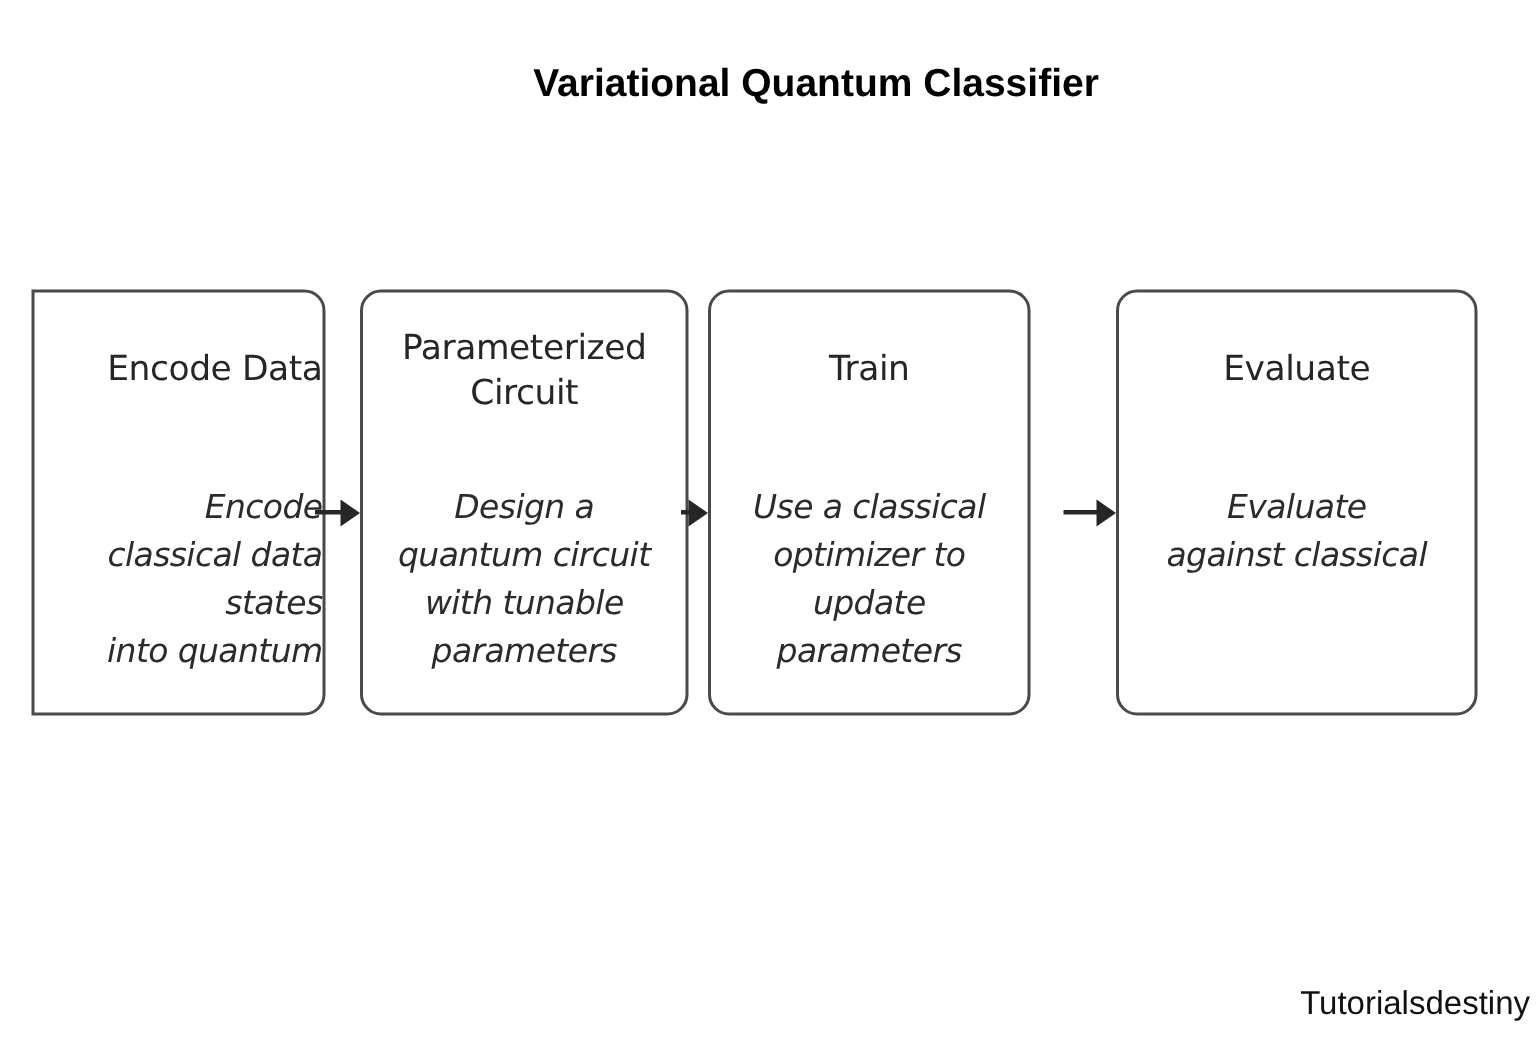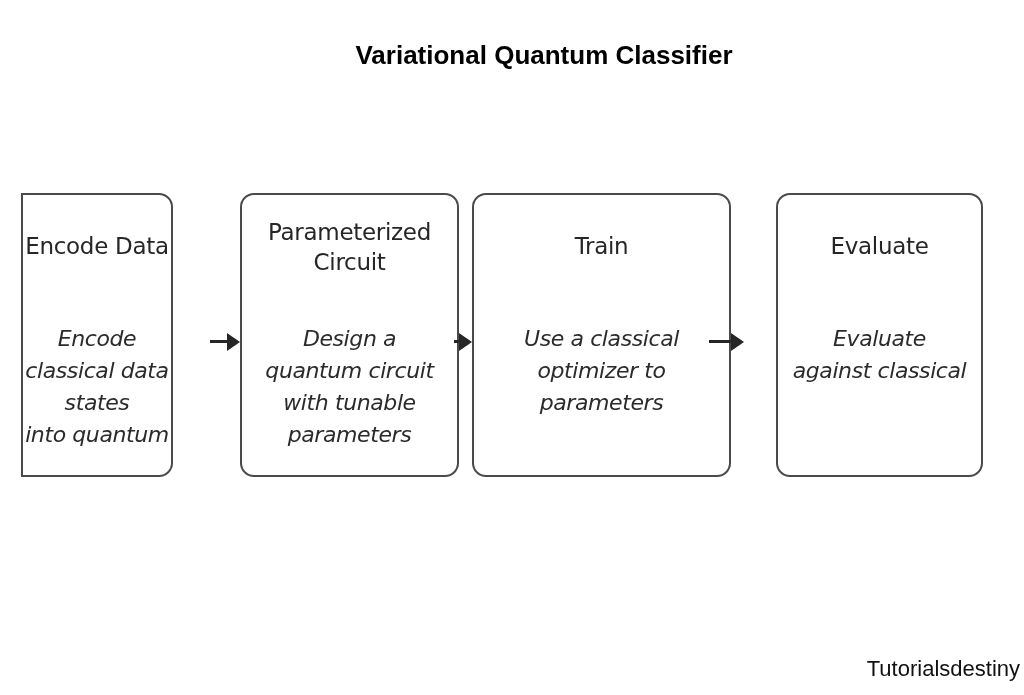--- a/index.html
+++ b/index.html
@@ -12,24 +12,24 @@
       font-size: 26px; font-weight: bold; color: #000;
       font-family: "Liberation Sans", sans-serif;
       padding-left: 36px;
     }
     .box {
       position: absolute; top: 193px; height: 284px; box-sizing: border-box;
       border: 2px solid #4a4a4a; border-radius: 14px; background: #fff;
       text-align: center; color: #222;
       font-family: "DejaVu Sans", sans-serif;
     }
-    .box.b1 { left: 21px; width: 152px; border-radius: 0 14px 14px 0; }
+    .box.b1 { left: 21px; width: 196px; border-radius: 0 14px 14px 0; text-align: right; }
     .box.b2 { left: 240px; width: 219px; }
-    .box.b3 { left: 472px; width: 259px; }
-    .box.b4 { left: 776px; width: 207px; }
+    .box.b3 { left: 472px; width: 215px; }
+    .box.b4 { left: 744px; width: 241px; }
     .box-title {
       position: absolute; left: 0; right: 0; font-size: 23px; line-height: 30px;
       color: #262626; letter-spacing: -0.3px;
     }
     .box-title.one { top: 36px; }
     .box-title.two { top: 22px; }
     .box-desc {
       position: absolute; left: 0; right: 0; top: 128px; font-size: 22px;
       line-height: 32px; color: #2b2b2b; letter-spacing: -0.4px; font-style: italic;
     }
@@ -89,20 +89,21 @@
   <div class="head" style="left:5px;"></div>
 </div>
 
 <div class="box b3">
   <div class="box-title one">
     <div>Train</div>
   </div>
   <div class="box-desc">
     <div>Use a classical</div>
     <div>optimizer to</div>
+    <div>update</div>
     <div>parameters</div>
   </div>
 </div>
 
 <div class="arrow" style="left:709px; width:35px;">
   <div class="shaft" style="width:23px;"></div>
   <div class="head" style="left:22px;"></div>
 </div>
 
 <div class="box b4">

